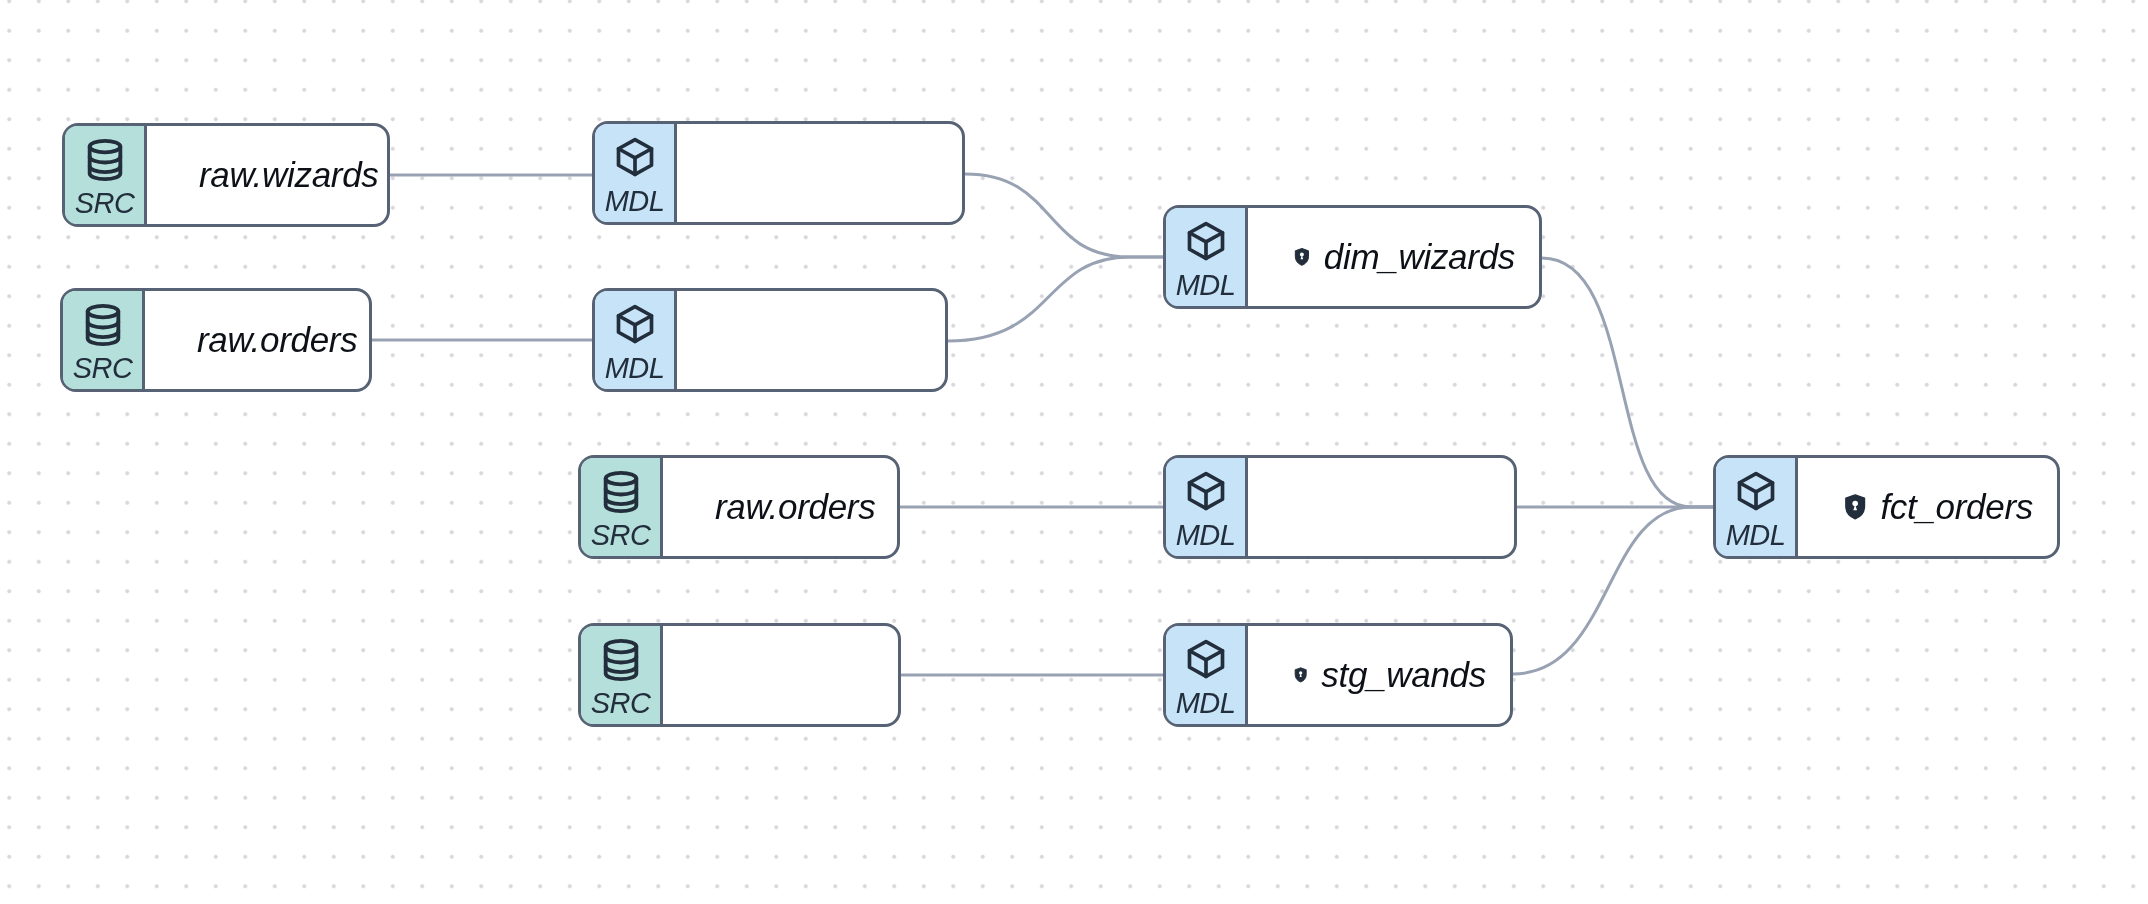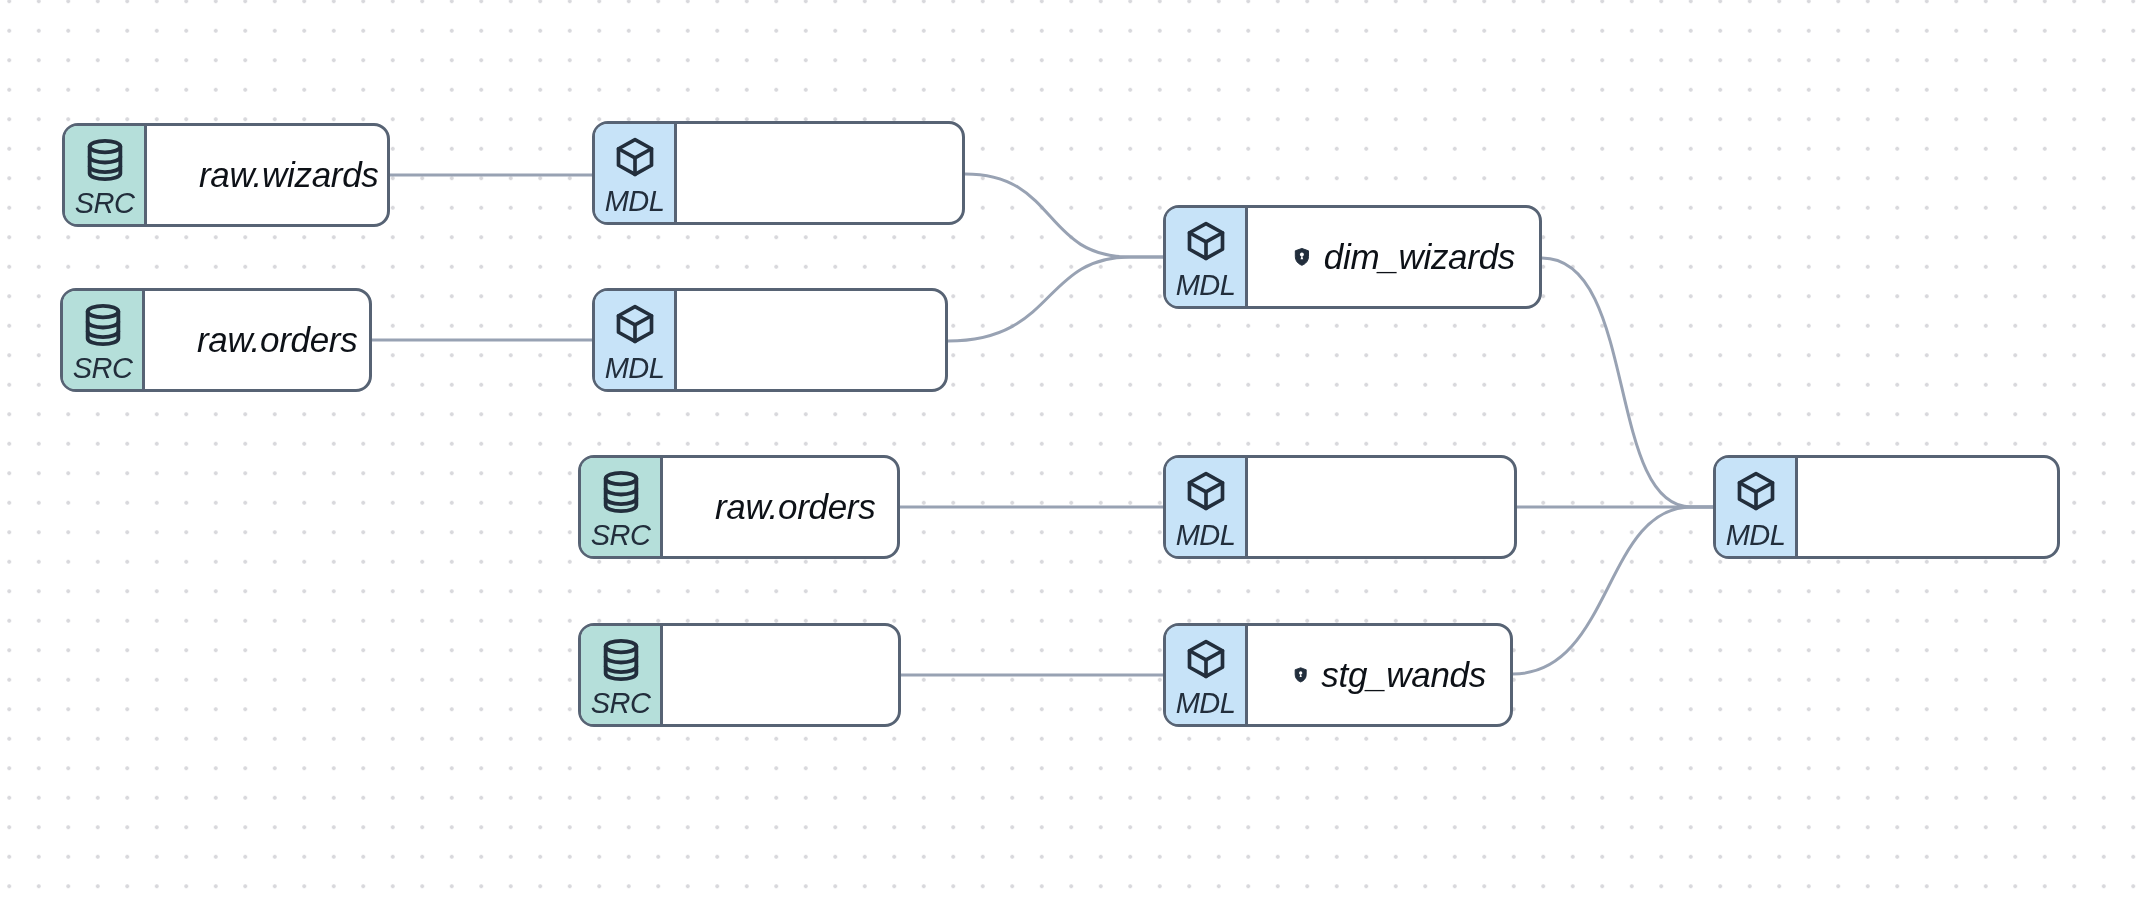--- a/index.html
+++ b/index.html
@@ -231,15 +231,23 @@
 
   <div class="node mdl" style="left:1713px;top:455px;width:347px">
     <div class="iconbox">
       <svg class="glyph" viewBox="0 0 24 24" width="44" height="44" fill="none" stroke="#222e3c" stroke-width="2" stroke-linejoin="round" stroke-linecap="round">
         <path d="M12 2.5 L21 7.5 L12 12.5 L3 7.5 Z"></path>
         <path d="M3 7.5 V16.5 L12 21.5 L21 16.5 V7.5"></path>
         <path d="M12 12.5 V21.5"></path>
       </svg>
       <span class="badge">MDL</span>
     </div>
+    <div class="body">
+      <svg class="glyph" viewBox="0 0 24 28" width="30" height="36">
+        <path d="M12 1 L22 4.6 V13 c0 7.2 -4.6 11.6 -10 13.6 C6.6 24.6 2 20.2 2 13 V4.6 Z" fill="#222e3c" stroke="#222e3c" stroke-width="1.5" stroke-linejoin="round"></path>
+        <circle cx="12" cy="10.2" r="3" fill="#ffffff"></circle>
+        <path d="M12 11 l-2 6.6 h4 Z" fill="#ffffff"></path>
+      </svg>
+      <span class="label">fct_orders</span>
+    </div>
   </div>
 
 </div>
 
 </body></html>

